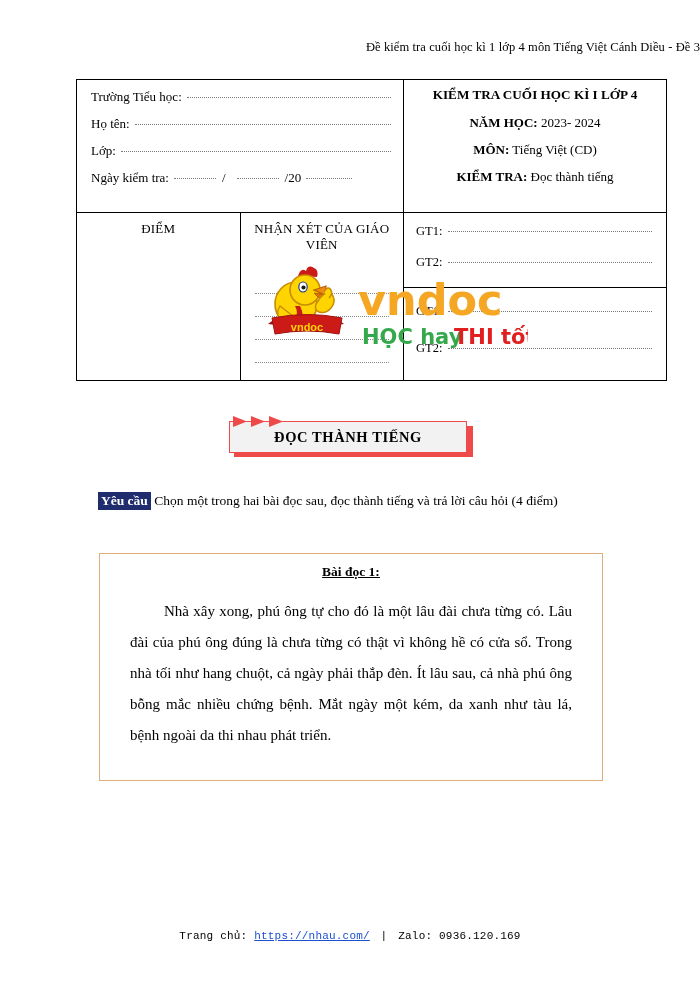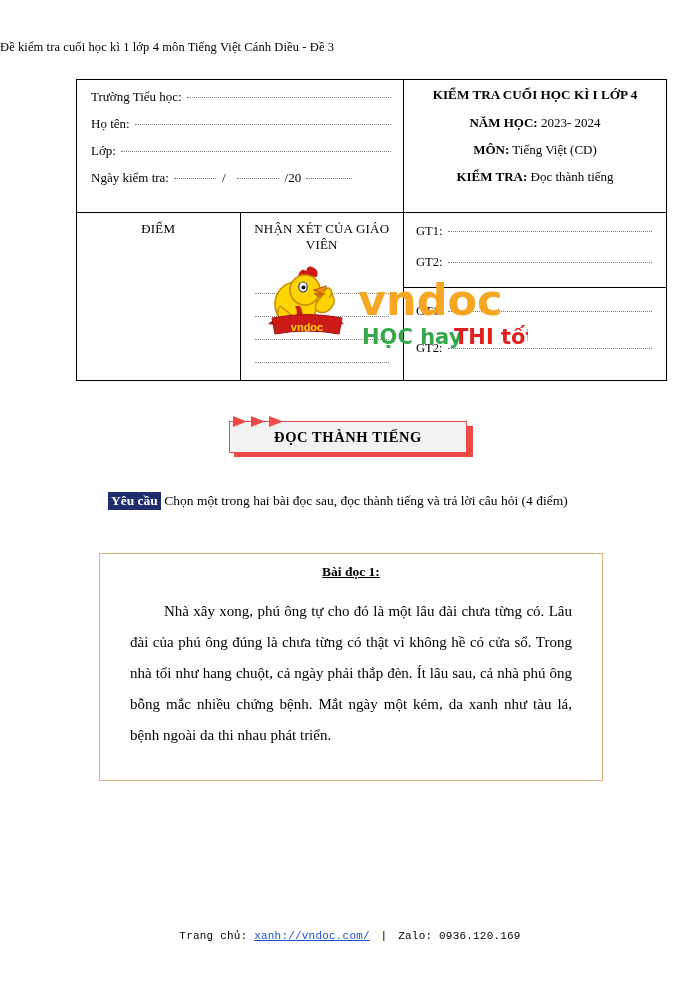--- a/index.html
+++ b/index.html
@@ -15,21 +15,21 @@
     color: #000000;
     overflow: hidden;
   }
 
   
   .doc-title {
     position: absolute;
     top: 40px;
     left: 0;
     width: 700px;
-    text-align: left;
+    text-align: right;
     font-size: 12.5px;
     letter-spacing: 0.1px;
   }
 
   
   .info-table {
     position: absolute;
     left: 76px;
     top: 79px;
     width: 548px;
@@ -161,21 +161,21 @@
     left: 0px;
     top: -6px;
     width: 70px;
     height: 12px;
     z-index: 3;
   }
 
   
   .requirement {
     position: absolute;
-    left: 108px;
+    left: 98px;
     top: 487px;
     width: 512px;
     font-size: 13.5px;
     line-height: 2.05;
     text-align: justify;
   }
   .hl {
     background: #1f2d6e;
     color: #ffffff;
     font-weight: bold;
@@ -381,16 +381,16 @@
   <span>Chọn một trong hai bài đọc sau, đọc thành tiếng và trả lời câu hỏi (4 điểm)</span>
 </div>
 
 <div class="passage">
   <div class="passage-title">Bài đọc 1:</div>
   <p>Nhà xây xong, phú ông tự cho đó là một lâu đài chưa từng có. Lâu đài của phú ông đúng là chưa từng có thật vì không hề có cửa sổ. Trong nhà tối như hang chuột, cả ngày phải thắp đèn. Ít lâu sau, cả nhà phú ông bỗng mắc nhiều chứng bệnh. Mắt ngày một kém, da xanh như tàu lá, bệnh ngoài da thi nhau phát triển.</p>
 </div>
 
 <div class="footer">
   <span>Trang chủ:</span>
-  <a href="#">xanh://vndoc.com/</a>
+  <a href="#">https://nhau.com/</a>
   <span class="sep">|</span>
   <span>Zalo: 0936.120.169</span>
 </div>
 
 </body></html>

